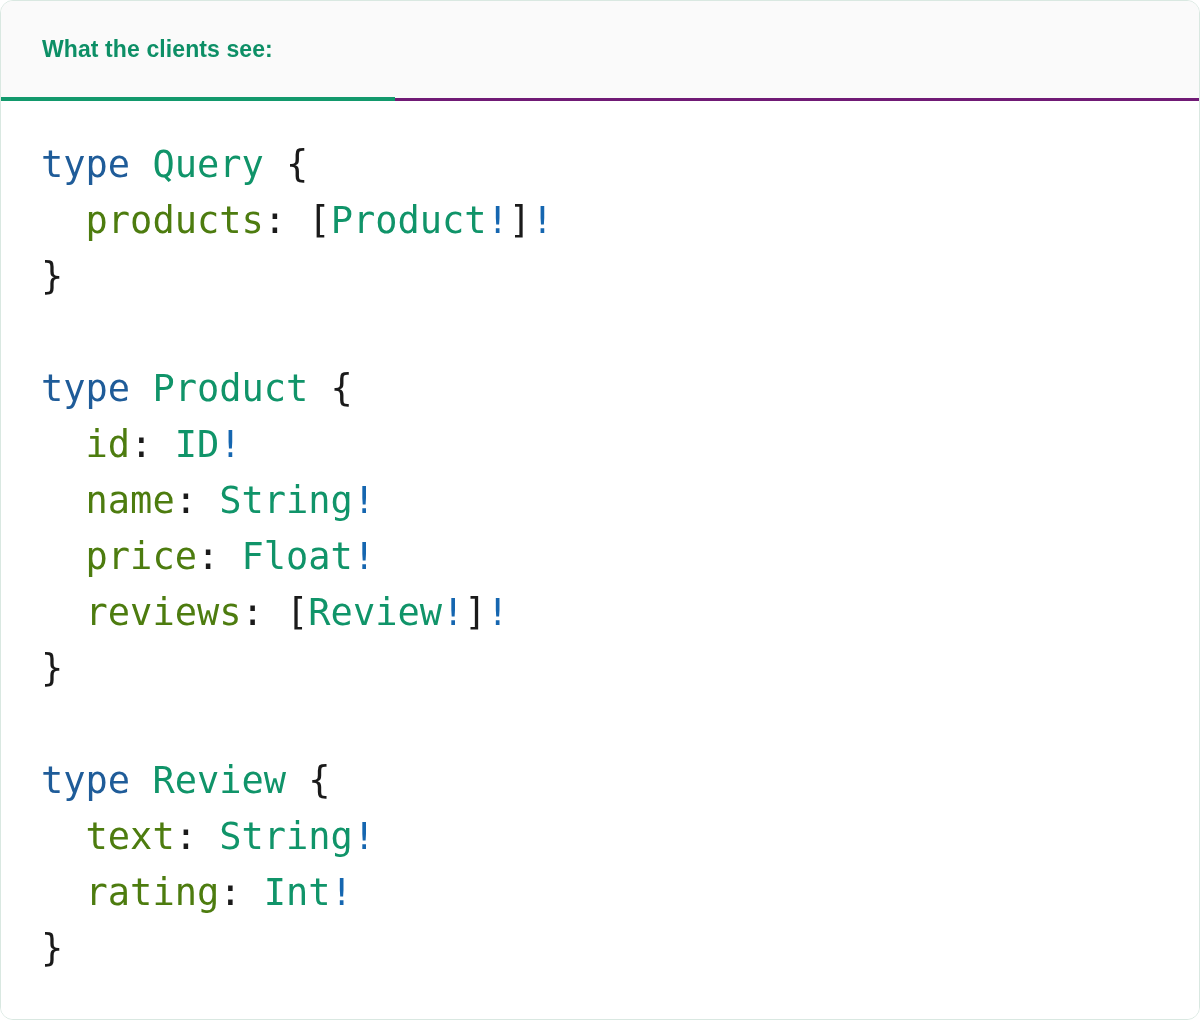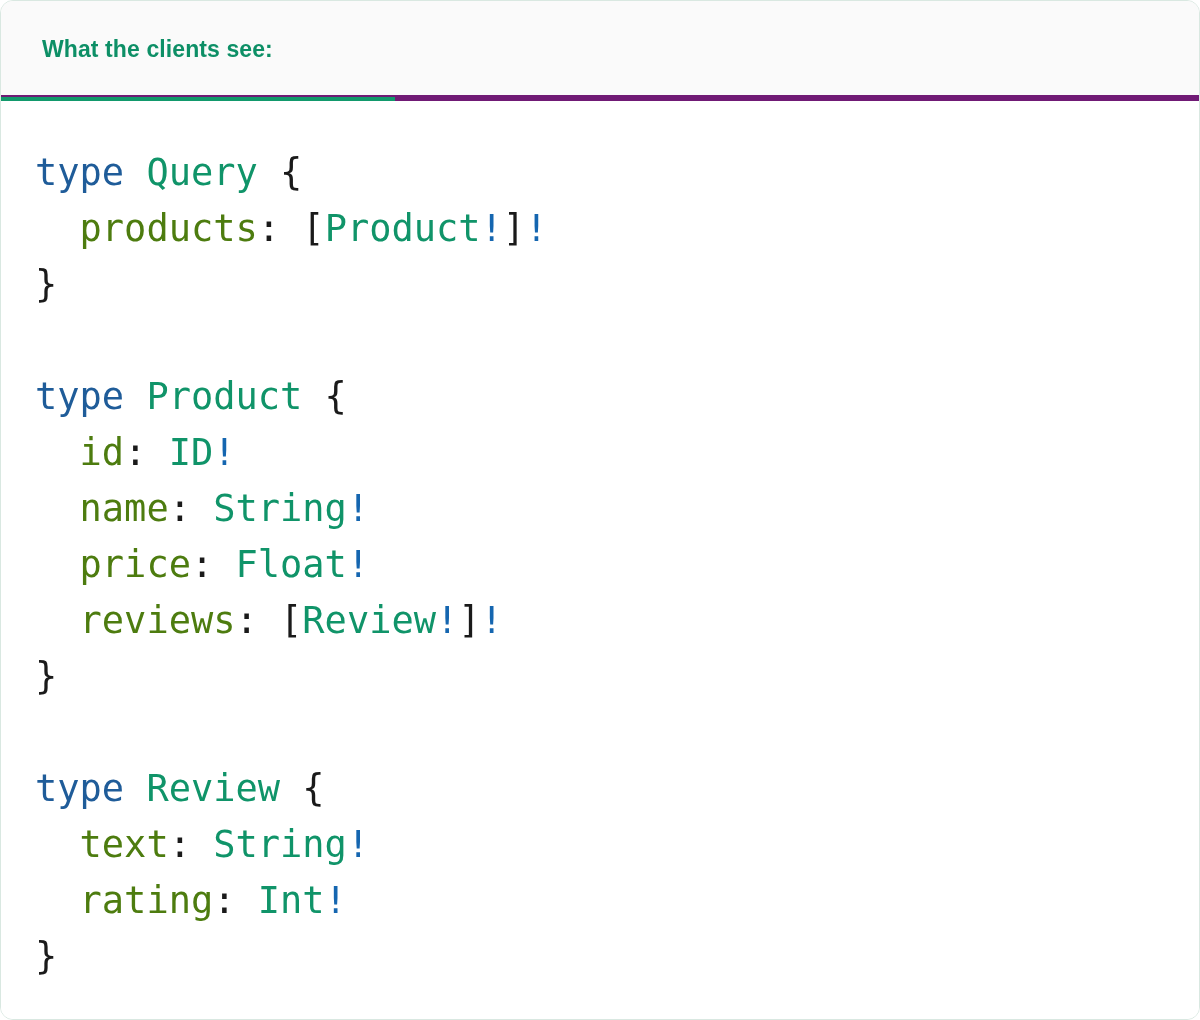--- a/index.html
+++ b/index.html
@@ -24,21 +24,21 @@
     border: 1px solid #d9e8e1;
     border-radius: 13px;
     overflow: hidden;
   }
 
   
   .tabstrip {
     position: relative;
     height: 100px;
     background: #fafafa;
-    border-bottom: 6px solid #701a75;
+    border-bottom: 3px solid #701a75;
     box-sizing: border-box;
   }
   .tab {
     position: absolute;
     left: 0;
     top: 0;
     width: 394px;
     height: 100px;
     box-sizing: border-box;
     display: flex;
@@ -59,22 +59,22 @@
 
   
   .code-area {
     position: relative;
     background: #ffffff;
     padding: 0;
     height: 918px;
     overflow: hidden;
   }
   .code-block {
-    margin: 8px;
-    padding: 36px 0 0 26px;
+    margin: 0;
+    padding: 36px 0 0 40px;
     font-family: "DejaVu Sans Mono", monospace;
     font-size: 37px;
     line-height: 56px;
     color: #1a1a1a;
     white-space: pre;
     tab-size: 2;
   }
   .code-line {
     display: block;
     height: 56px;

